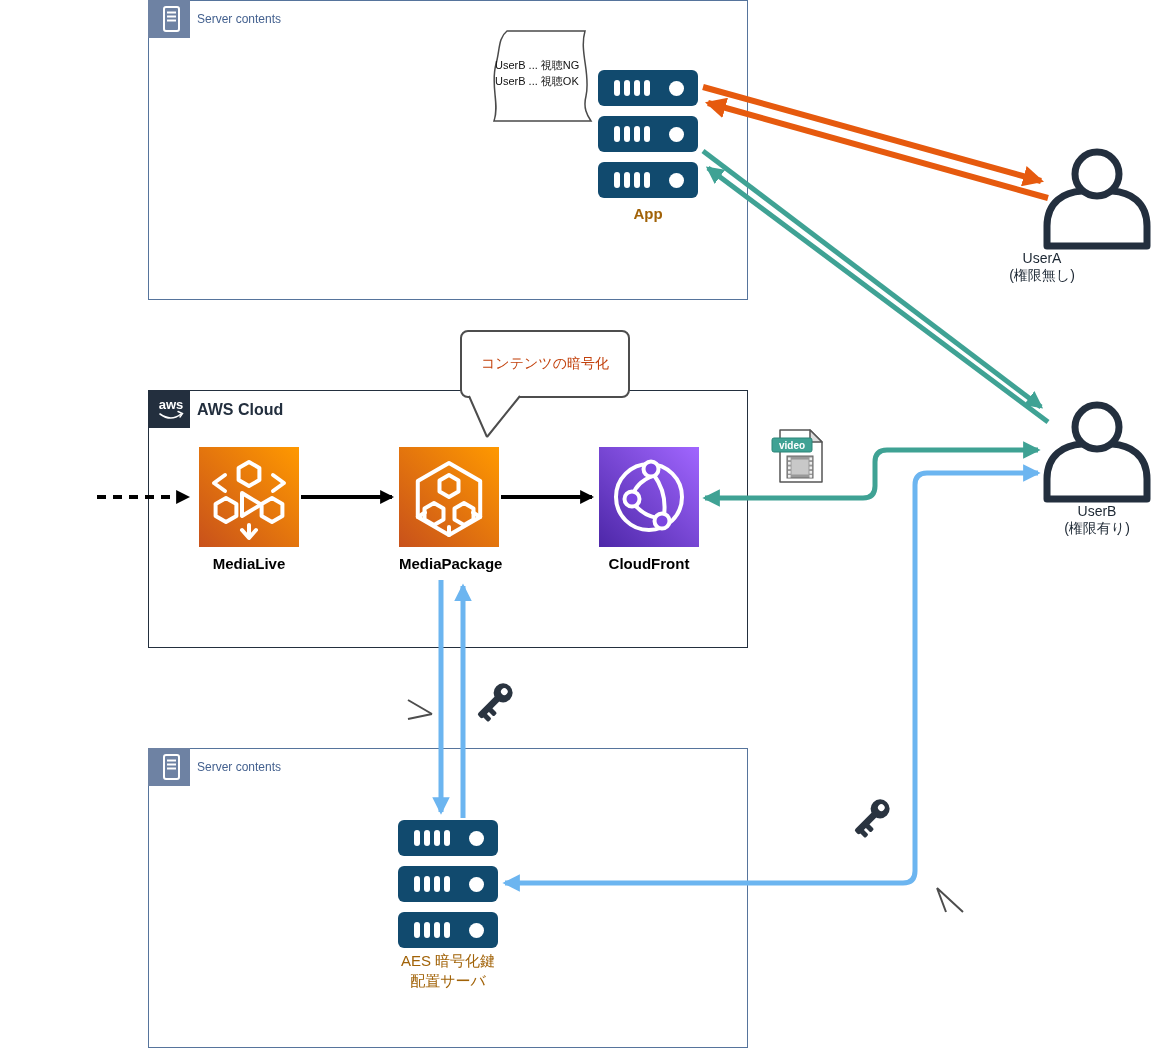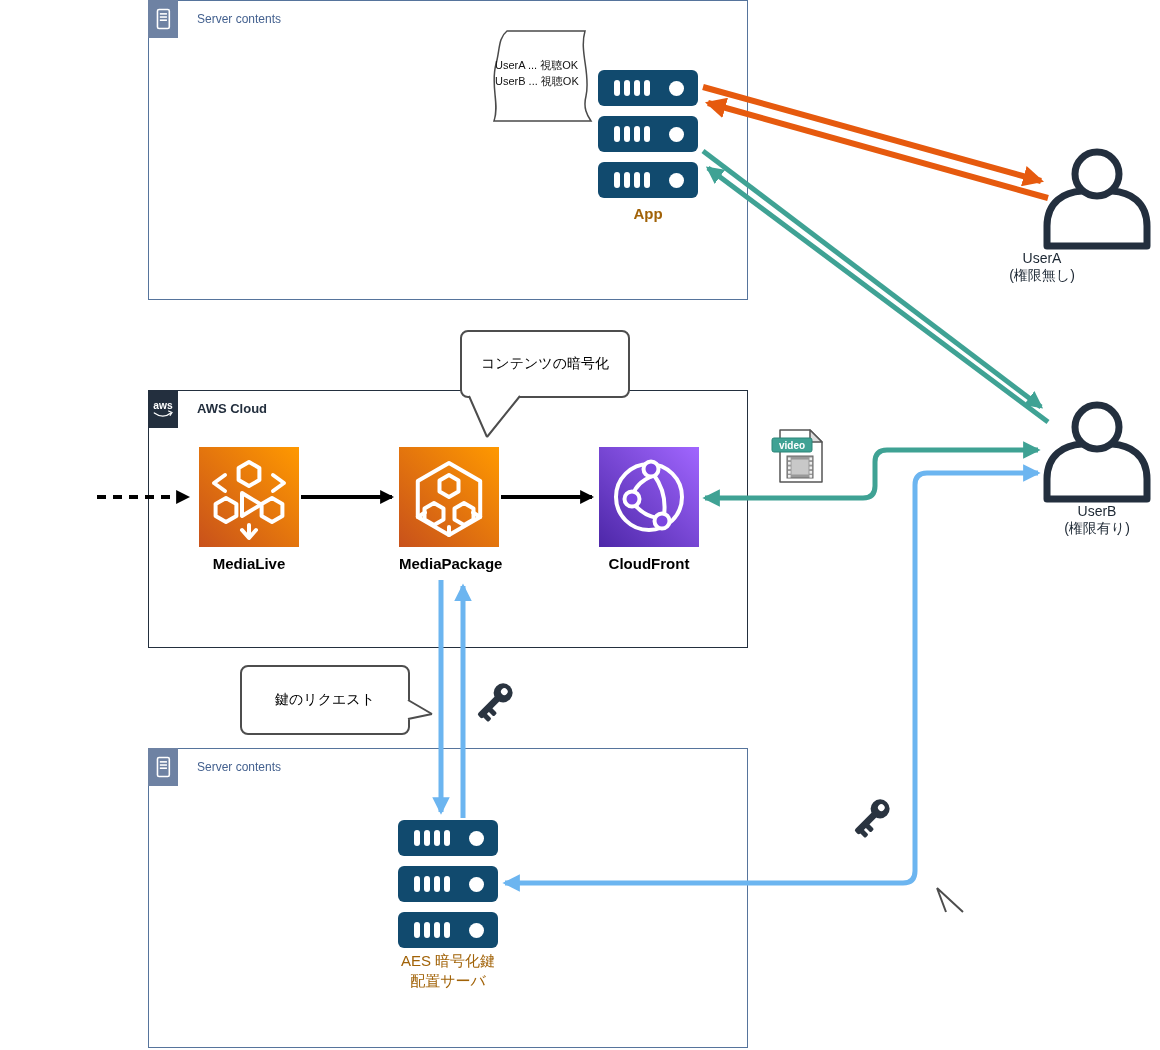--- a/index.html
+++ b/index.html
@@ -2,42 +2,42 @@
 <html style="--navy: #114a6e; --dark_navy: #232f3e; --steel: #6e82a3; --steel_border: #56749c; --steel_text: #44618f; --orange_arrow: #e65a0e; --teal: #3fa294; --light_blue: #6cb5f0; --callout_border: #4d4d4d; --aws_orange_1: #c8511b; --aws_orange_2: #ff9900; --aws_purple_1: #4d27a8; --aws_purple_2: #a166ff;"><head>
 <meta charset="utf-8">
 <style>
   html,body{margin:0;padding:0;background:#fff;font-family:"Liberation Sans",sans-serif;}
   .canvas{position:relative;width:1160px;height:1050px;background:#fff;overflow:hidden;}
   .abs{position:absolute;}
 
   
   .frame{position:absolute;background:#fff;border:1px solid #56749c;box-sizing:border-box;}
   .frame.dark{border-color:var(--dark_navy);}
-  .head-icon{position:absolute;width:30px;height:38px;display:flex;align-items:center;justify-content:flex-start;}
+  .head-icon{position:absolute;width:42px;height:38px;display:flex;align-items:center;justify-content:flex-end;}
   .head-icon.steel{background:var(--steel);}
   .head-icon.aws{background:var(--dark_navy);}
   .frame-title{position:absolute;font-size:12px;color:var(--steel_text);white-space:nowrap;}
-  .frame-title.aws-t{font-weight:bold;font-size:13px;color:var(--dark_navy);}
+  .frame-title.aws-t{font-weight:bold;font-size:16px;color:var(--dark_navy);}
 
   
   .rack{position:absolute;width:100px;height:36px;background:var(--navy);border-radius:6px;display:flex;align-items:center;padding-left:16px;box-sizing:border-box;}
   .rack .bar{width:6px;height:16px;background:#fff;border-radius:3px;margin-right:4px;}
   .rack .dot{position:absolute;right:14px;top:50%;margin-top:-7.5px;width:15px;height:15px;border-radius:50%;background:#fff;}
 
   
   .svc{position:absolute;width:100px;height:100px;}
   .svc.orange{background:linear-gradient(45deg,var(--aws_orange_1),var(--aws_orange_2));}
   .svc.purple{background:linear-gradient(45deg,var(--aws_purple_1),var(--aws_purple_2));}
   .svc svg{display:block;}
   .svc-label{position:absolute;font-size:15px;font-weight:bold;color:#000;text-align:center;white-space:nowrap;}
   .plain-label{position:absolute;font-size:15px;font-weight:600;color:#a16207;text-align:center;white-space:nowrap;}
   .two-line{font-weight:normal;line-height:20px;}
 
   
-  .callout{position:absolute;background:#fff;border:2px solid var(--callout_border);border-radius:8px;display:flex;align-items:center;justify-content:center;font-size:14px;color:#000000;text-align:center;box-sizing:border-box;padding:4px;}
+  .callout{position:absolute;background:#fff;border:2px solid var(--callout_border);border-radius:8px;display:flex;align-items:center;justify-content:center;font-size:14px;color:#c2410c;text-align:center;box-sizing:border-box;padding:4px;}
 
   
   .person{position:absolute;}
   .person-label{position:absolute;font-size:14px;color:#1c2733;text-align:center;line-height:17px;white-space:nowrap;}
 
   
   .scroll-doc{position:absolute;}
   .scroll-text{position:absolute;font-size:11px;color:#111;line-height:16px;white-space:nowrap;}
 
   
@@ -64,21 +64,21 @@
     </svg>
   </div>
   <div class="frame-title" style="left:197px;top:12px;">Server contents</div>
 
   <div class="scroll-doc" style="left:486px;top:26px;">
     <svg width="112" height="100" viewBox="0 0 112 100">
       <path d="M21,5 L99,5 C93,26 105,48 100,70 C97,82 101,89 105,95 L8,95 C14,78 4,60 10,38 C14,24 12,12 21,5 Z" fill="#fff" stroke="#4a4a4a" stroke-width="1.5"></path>
     </svg>
   </div>
   <div class="scroll-text" style="left:495px;top:57px;">
-    <div>UserA ... 視聴OK</div>
+    <div>UserB ... 視聴NG</div>
     <div>UserB ... 視聴OK</div>
   </div>
 
   <div class="rack" style="left:598px;top:70px;">
     <span class="bar"></span>
       <span class="bar"></span>
       <span class="bar"></span>
       <span class="bar"></span>
       <span class="dot"></span>
   </div>
@@ -247,21 +247,20 @@
         <rect x="8" y="44" width="52" height="12" rx="4"></rect>
         <rect x="12" y="52" width="9" height="16" rx="3"></rect>
         <rect x="26" y="52" width="9" height="16" rx="3"></rect>
         <circle cx="68" cy="50" r="17"></circle>
         <circle cx="71" cy="50" r="6" fill="#fff"></circle>
       </g>
     </svg>
   </div>
 
   <div class="callout" style="left:460px;top:330px;width:170px;height:68px;">コンテンツの暗号化</div>
-  <div class="callout" style="left:240px;top:665px;width:170px;height:70px;">鍵のリクエスト</div>
 
   <svg class="overlay" width="1160" height="1050" viewBox="0 0 1160 1050">
     <defs>
       <marker id="arr-black" viewBox="0 0 10 10" refX="8.5" refY="5" markerWidth="3.5" markerHeight="3.5" orient="auto-start-reverse">
         <path d="M0,0 L10,5 L0,10 Z" fill="#000"></path>
       </marker>
       <marker id="arr-orange" viewBox="0 0 10 10" refX="8.5" refY="5" markerWidth="3.5" markerHeight="3.5" orient="auto-start-reverse">
         <path d="M0,0 L10,5 L0,10 Z" style="fill:var(--orange_arrow)"></path>
       </marker>
       <marker id="arr-teal" viewBox="0 0 10 10" refX="8.5" refY="5" markerWidth="3.5" markerHeight="3.5" orient="auto-start-reverse">

